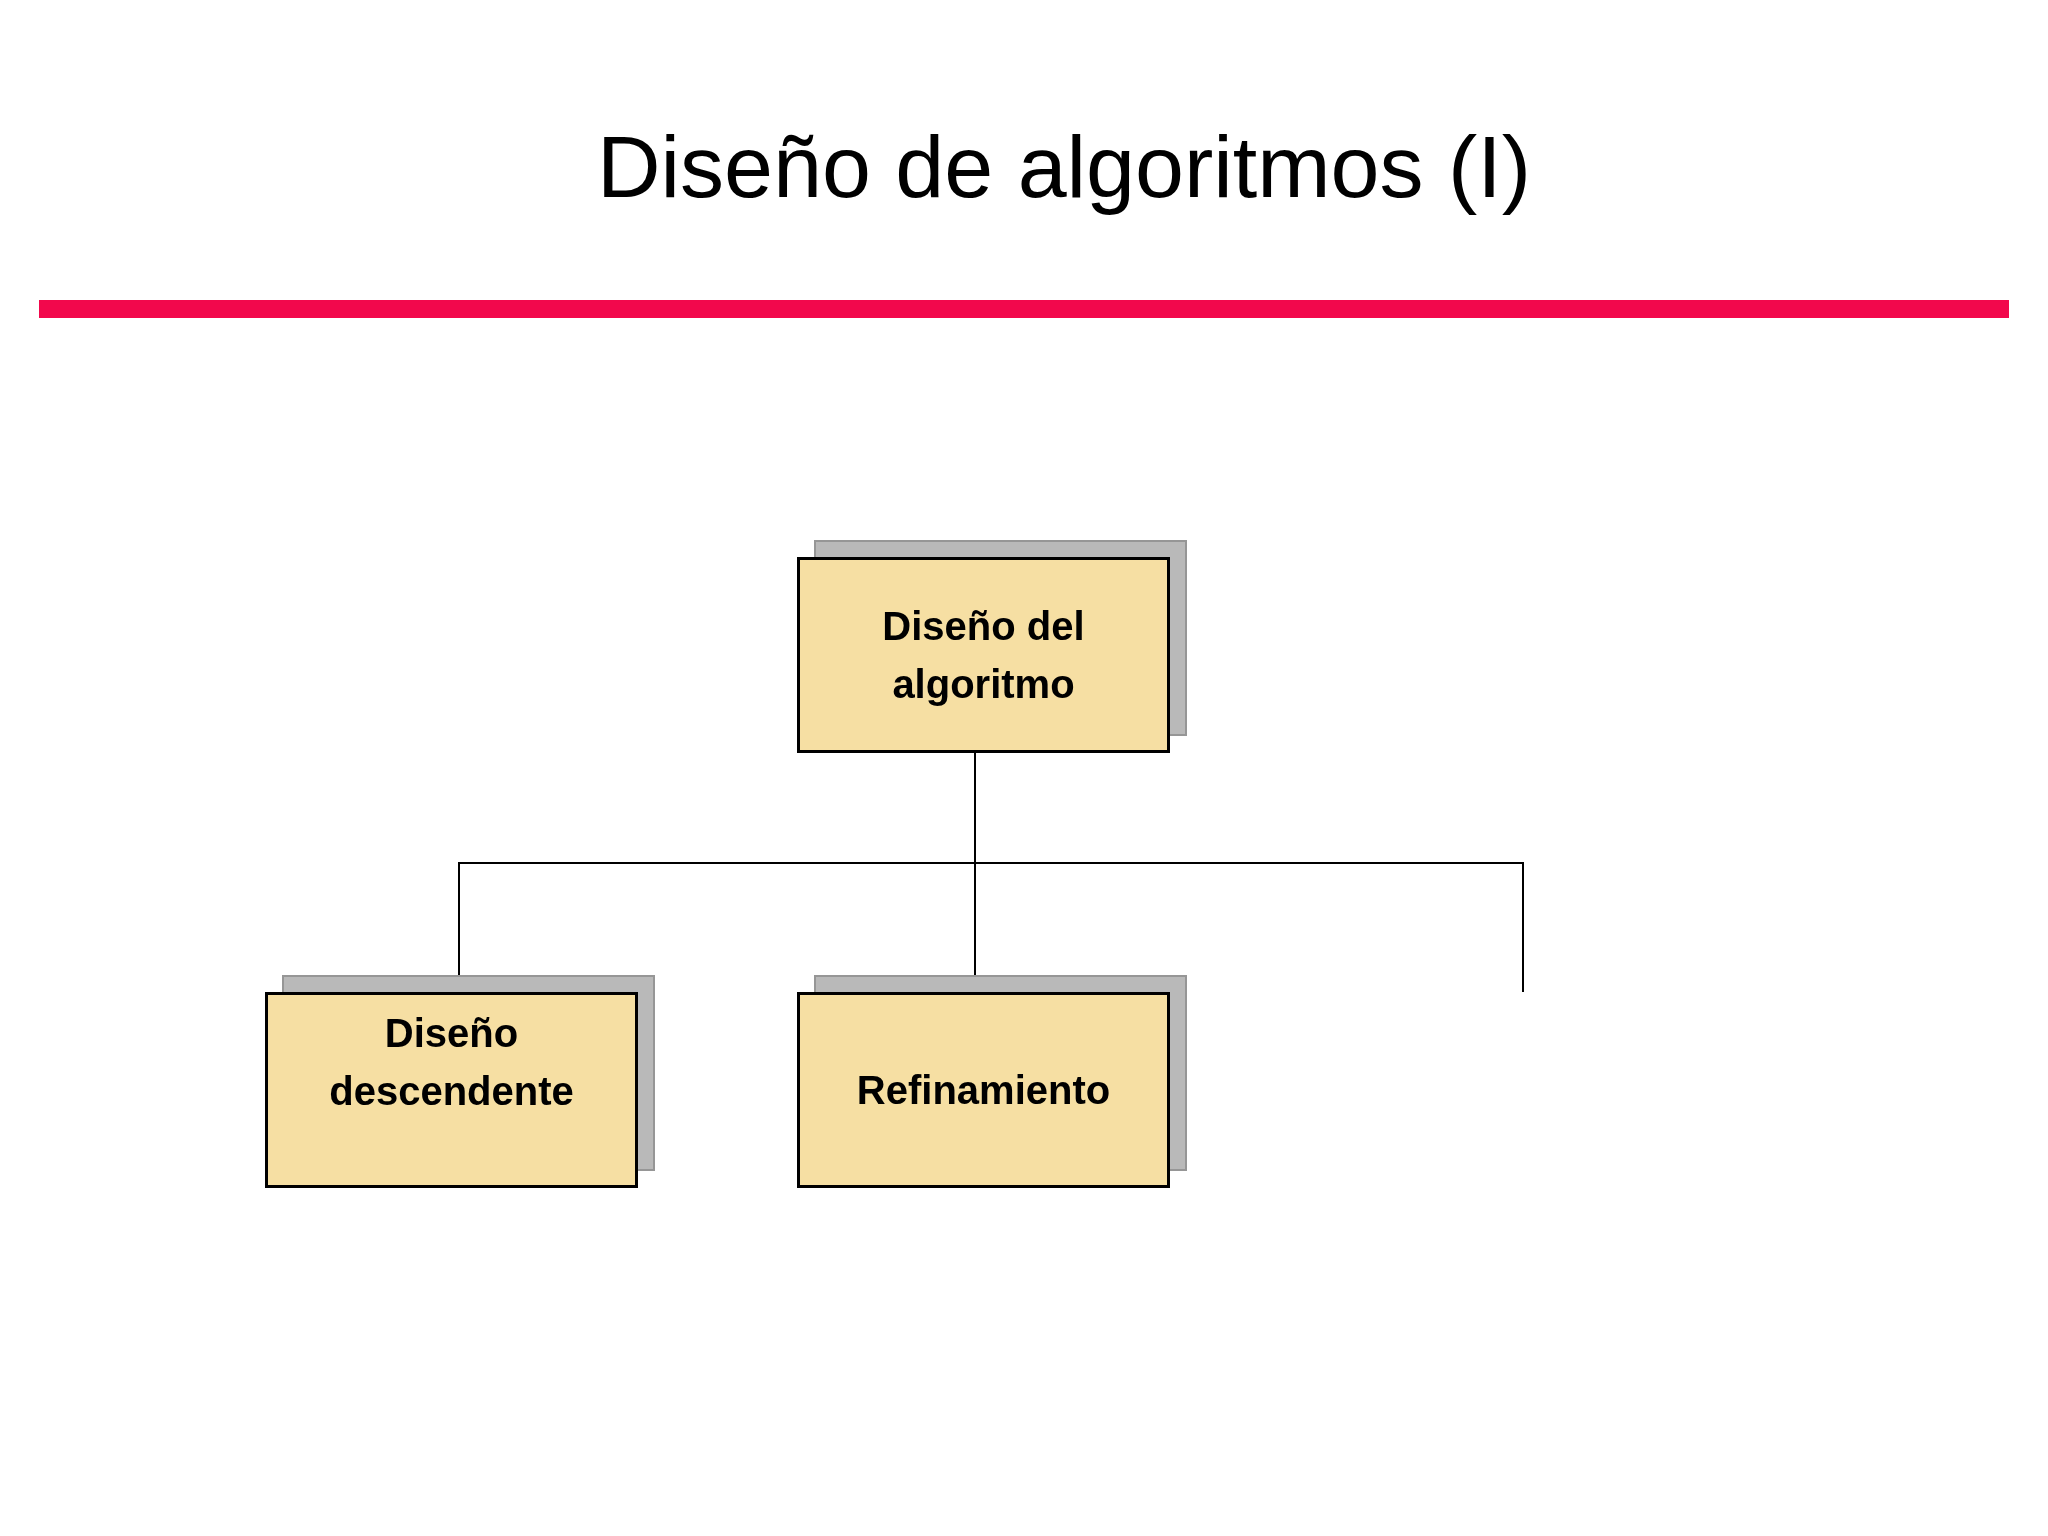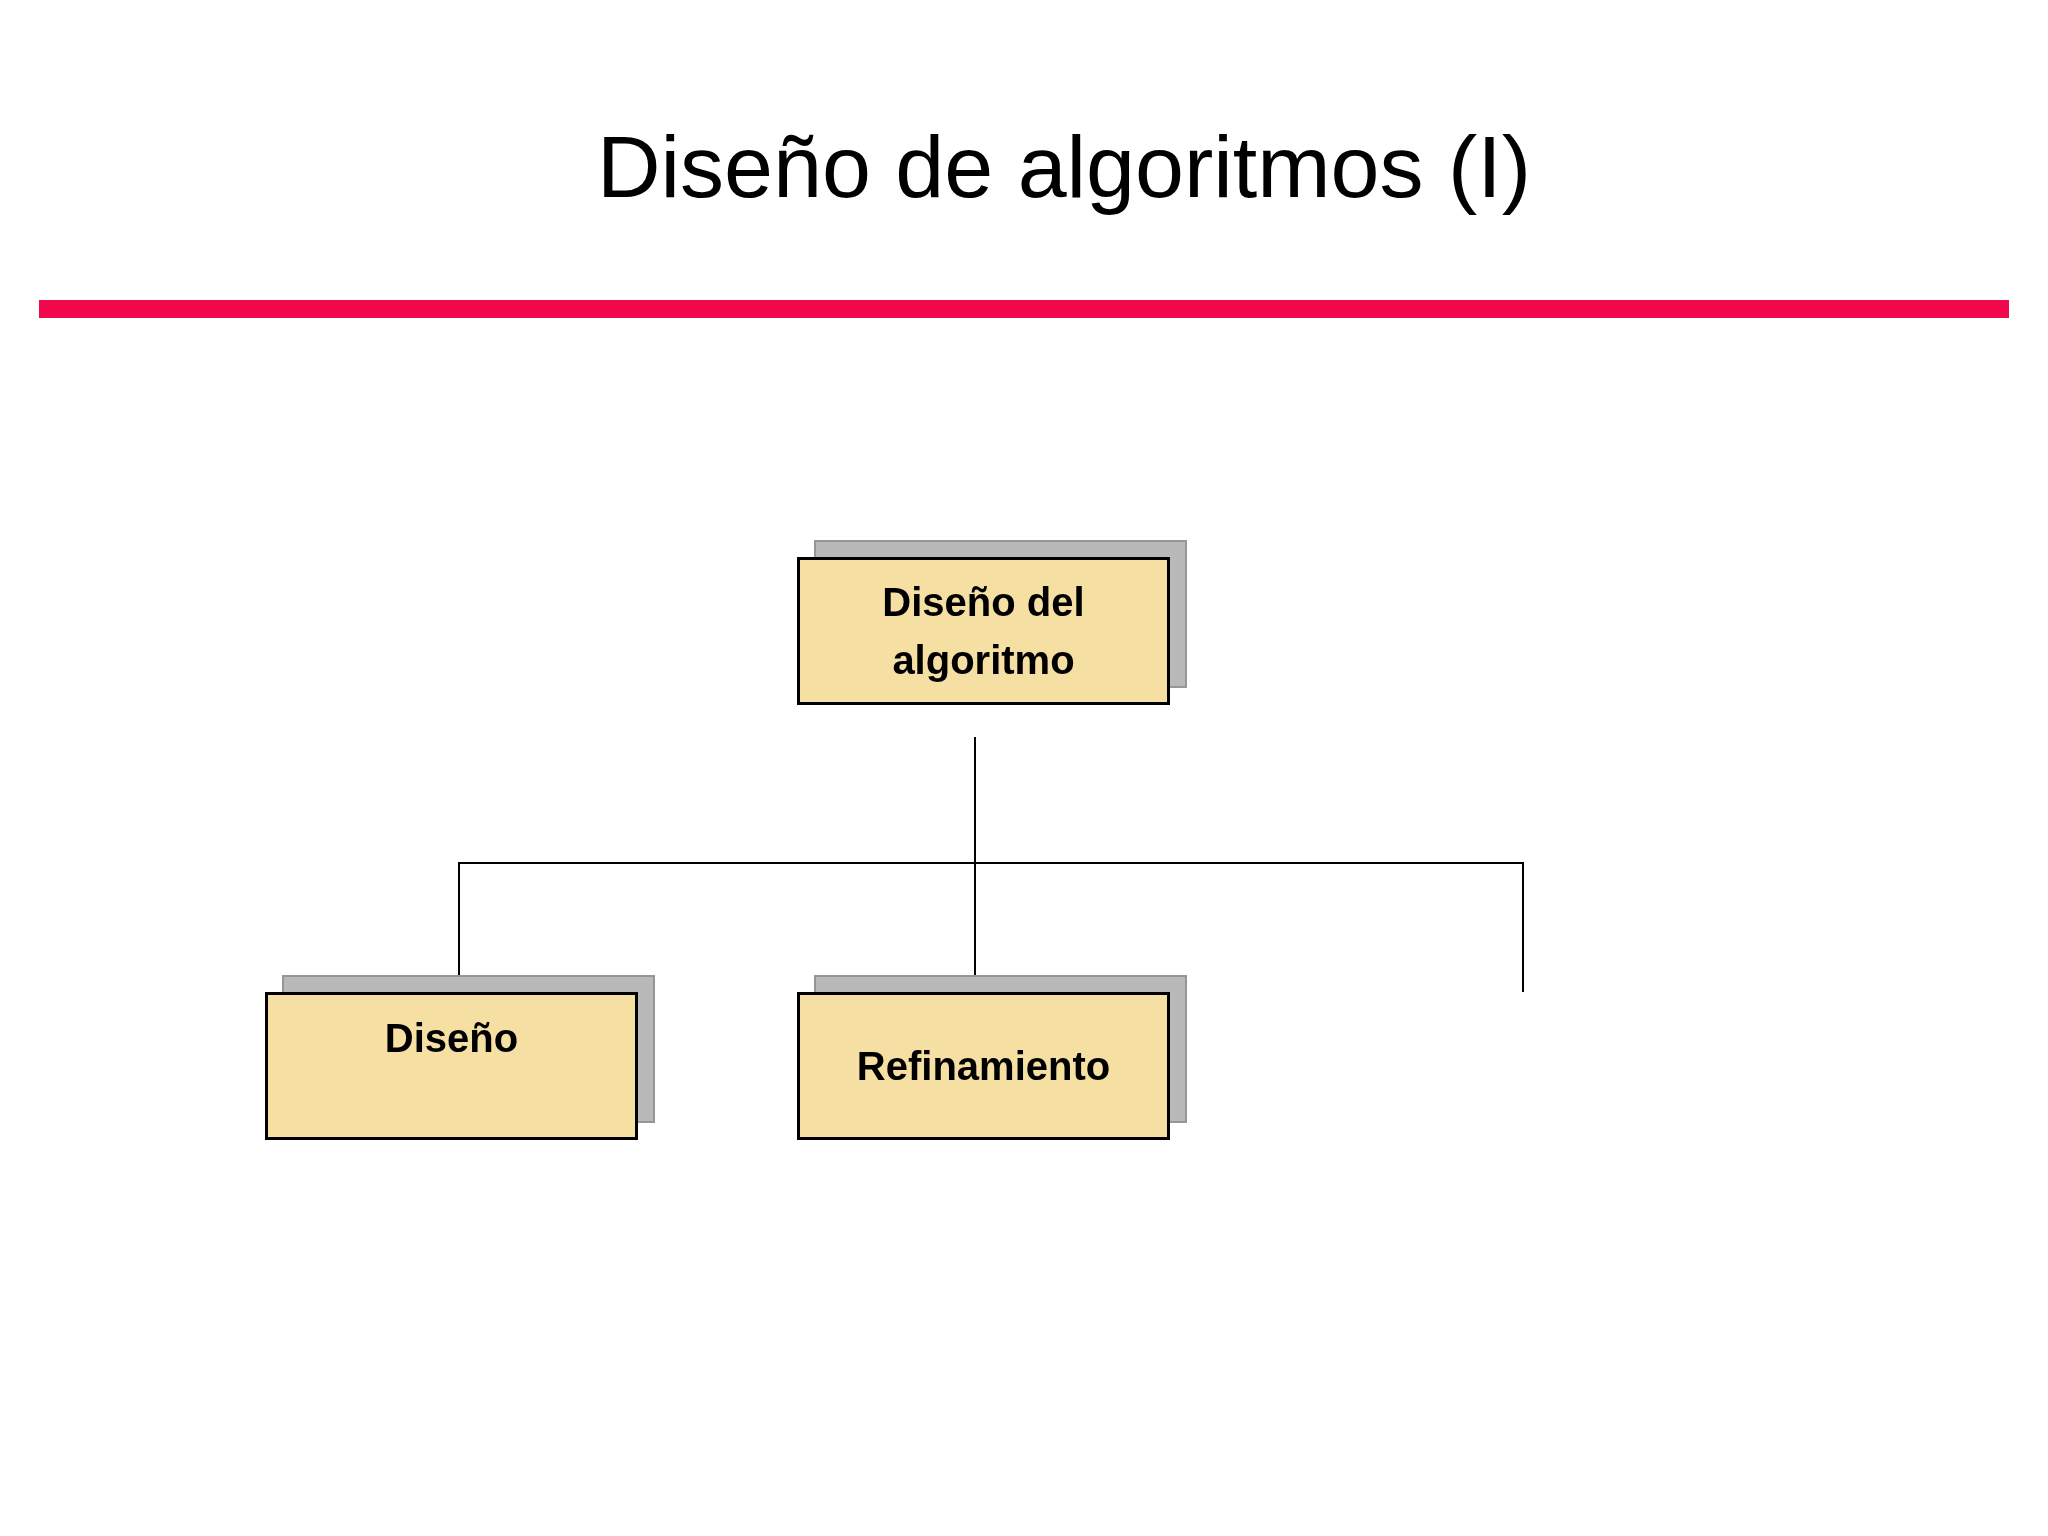--- a/index.html
+++ b/index.html
@@ -44,21 +44,21 @@
   }
   .conn-trunk        { left: 974px;  top: 737px; width: 2px;    height: 126px; }
   .conn-horizontal   { left: 458px;  top: 862px; width: 1066px; height: 2px;   }
   .conn-drop-left    { left: 458px;  top: 862px; width: 2px;    height: 130px; }
   .conn-drop-center  { left: 974px;  top: 862px; width: 2px;    height: 130px; }
   .conn-drop-right   { left: 1522px; top: 862px; width: 2px;    height: 130px; }
   
   .node {
     position: absolute;
     width: 373px;
-    height: 148px;
+    height: 196px;
   }
   .node-root   { left: 797px;  top: 557px; }
   .node-left   { left: 265px;  top: 992px; }
   .node-center { left: 797px;  top: 992px; }
   .node-right  { left: 1330px; top: 992px; }
   .node-shadow {
     position: absolute;
     left: 17px;
     top: -17px;
     width: 100%;
@@ -109,20 +109,21 @@
     <div class="node-box">
       <span class="label-line">Diseño del</span>
       <span class="label-line">algoritmo</span>
     </div>
   </div>
 
   <div class="node node-left">
     <div class="node-shadow"></div>
     <div class="node-box text-high">
       <span class="label-line">Diseño</span>
+      <span class="label-line">descendente</span>
     </div>
   </div>
 
   <div class="node node-center">
     <div class="node-shadow"></div>
     <div class="node-box">
       <span class="label-line">Refinamiento</span>
     </div>
   </div>
 

